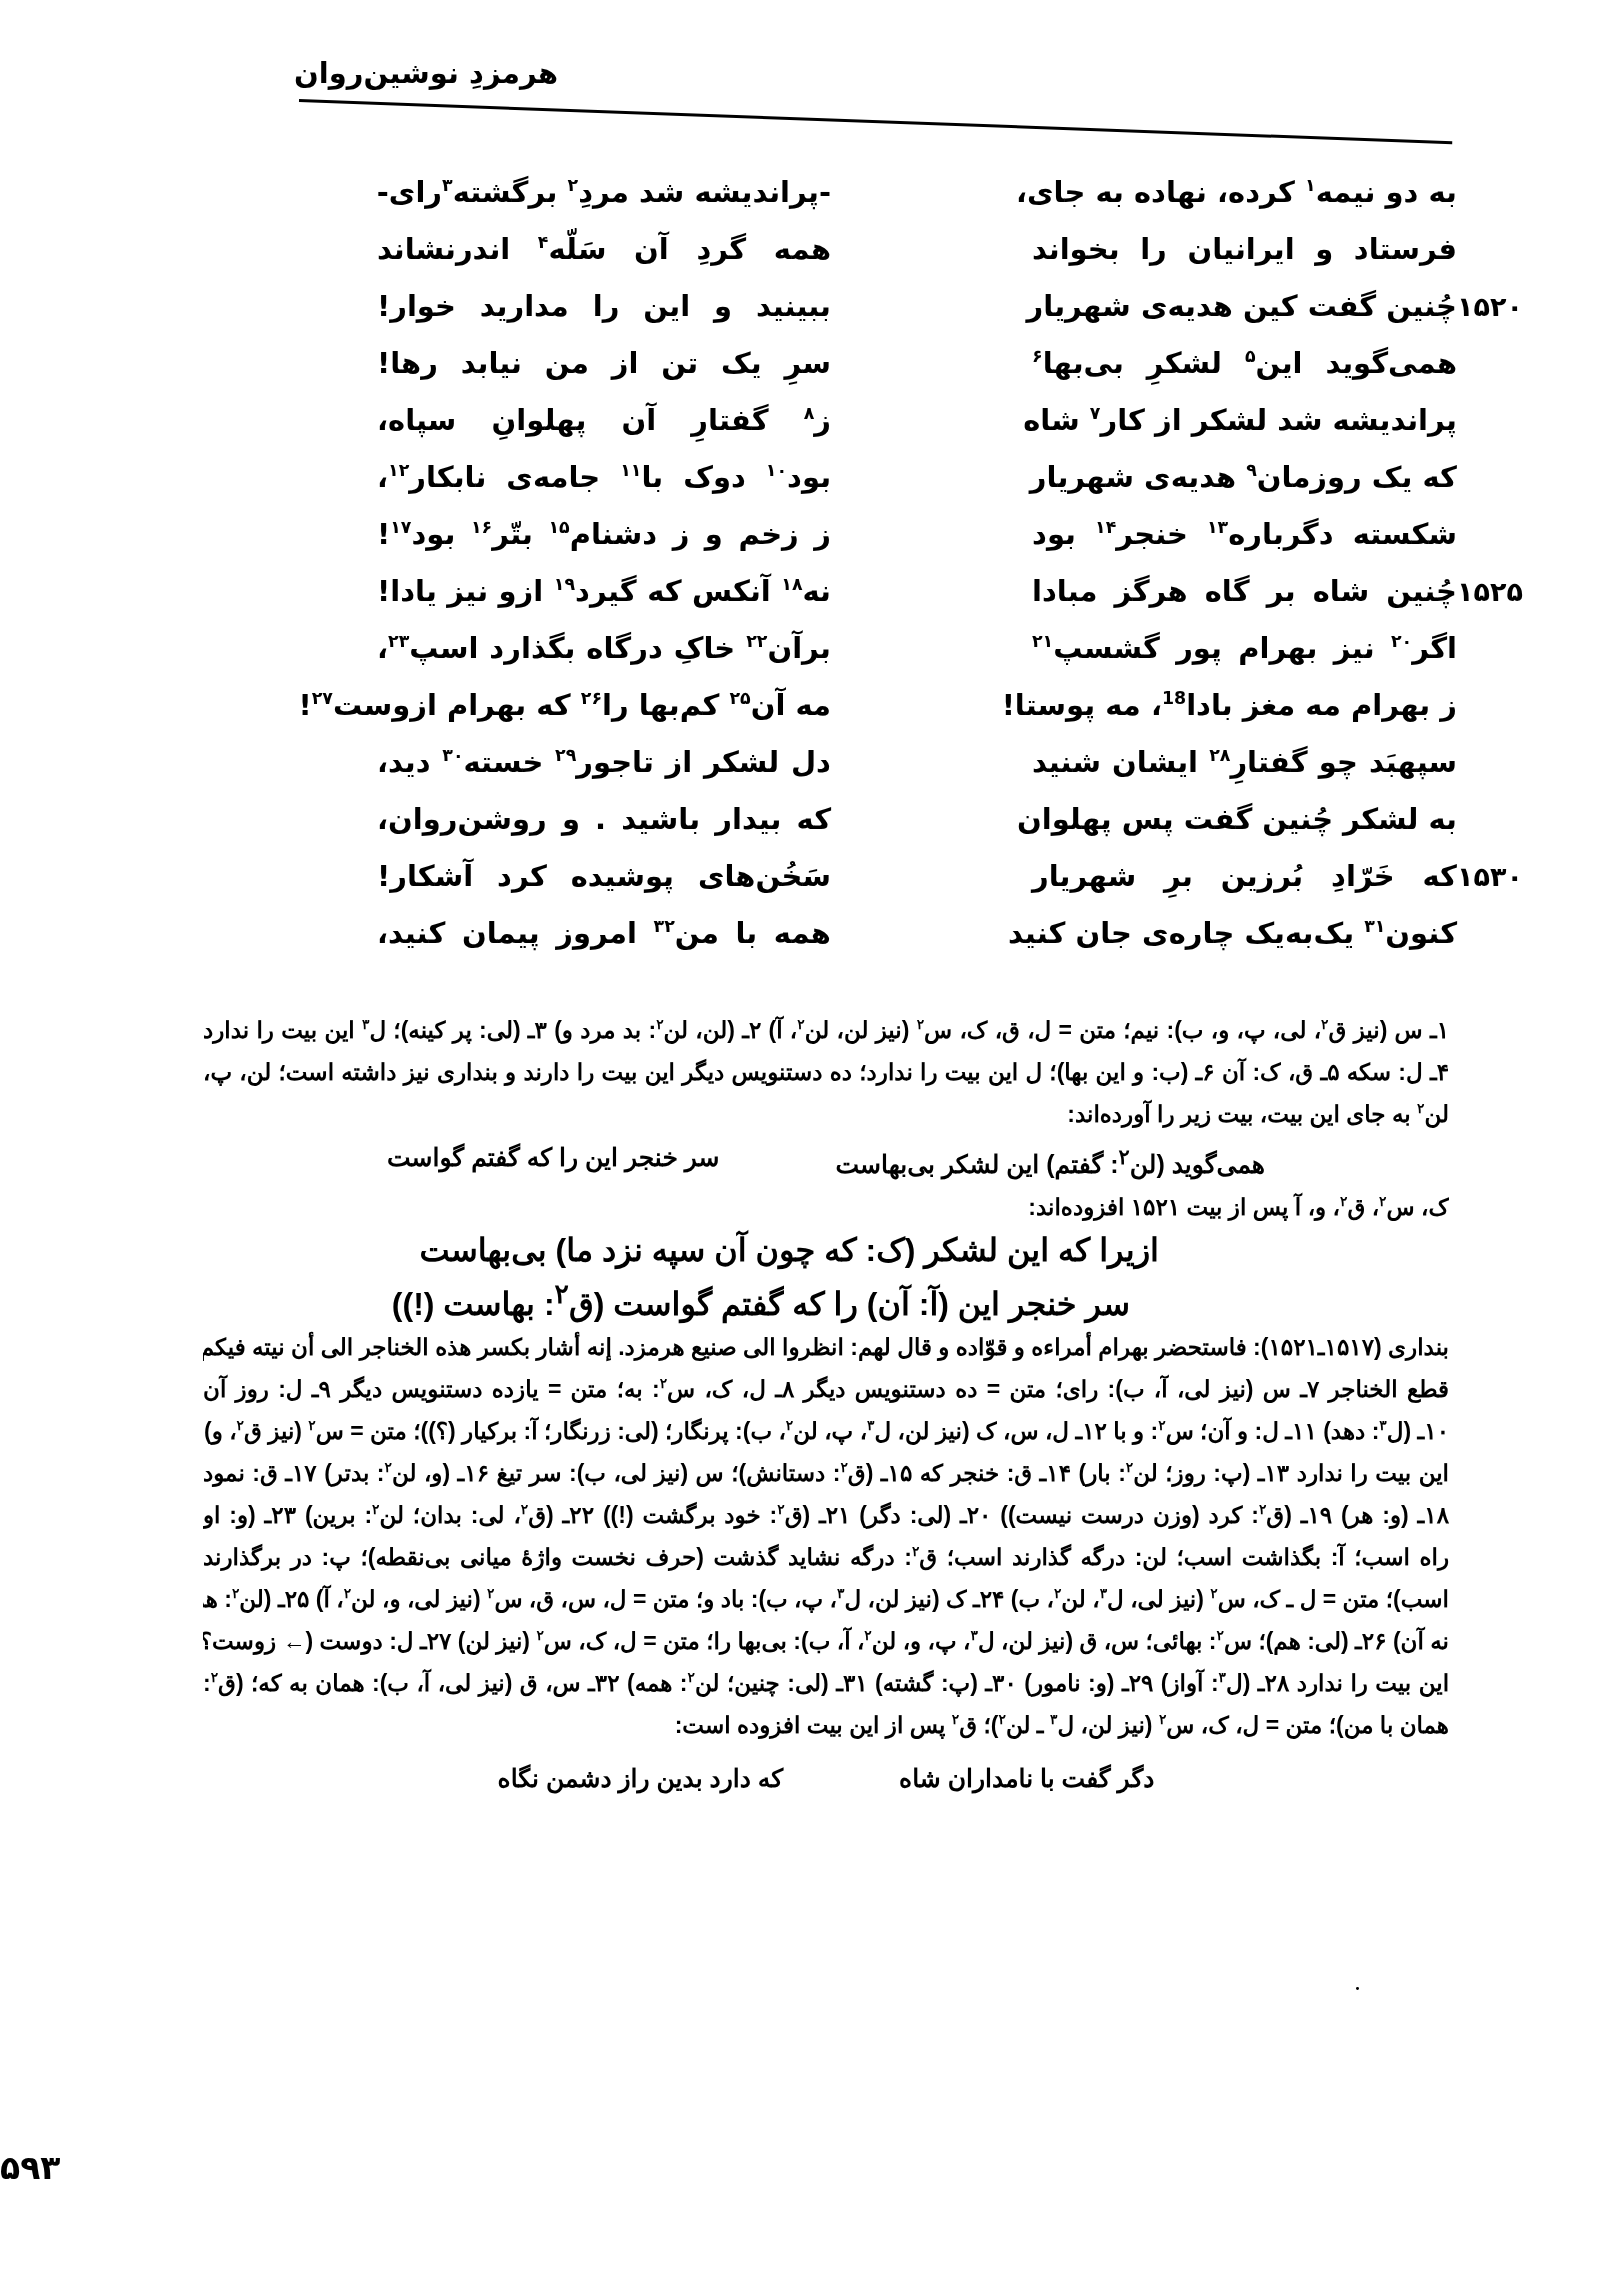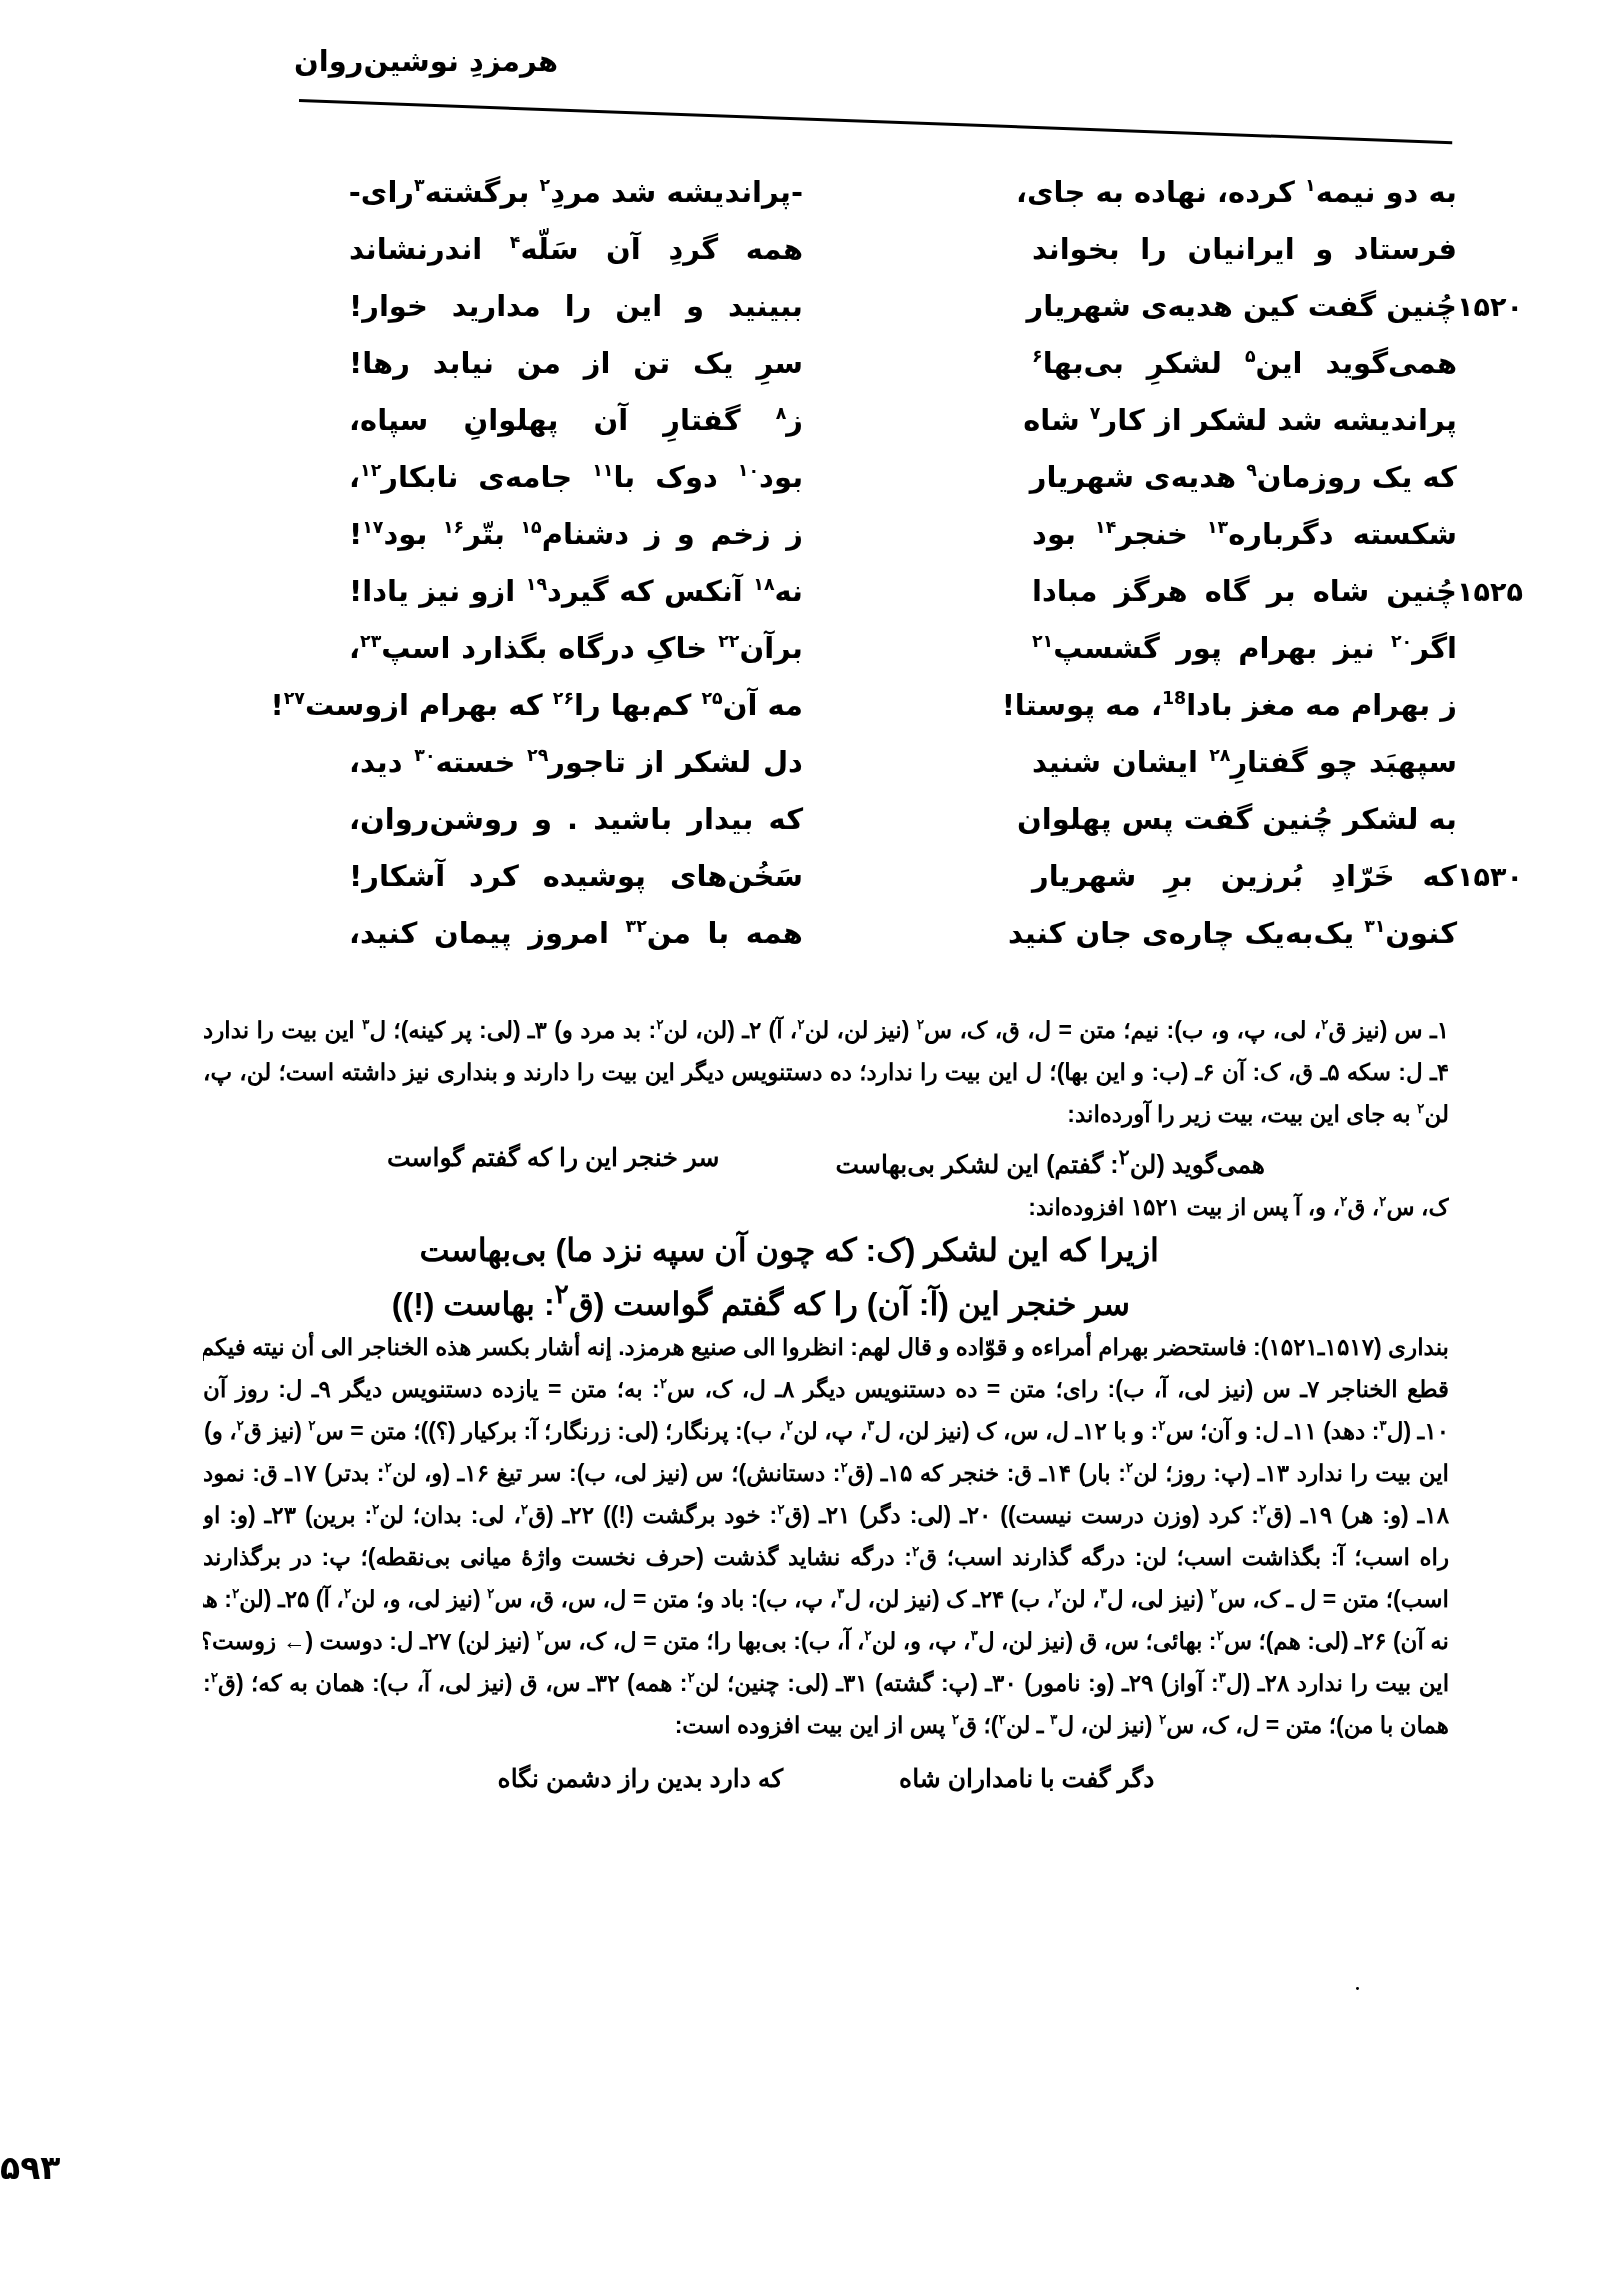--- a/index.html
+++ b/index.html
@@ -2,34 +2,34 @@
 <html><head>
 <meta charset="utf-8">
 <style>
   html, body { margin: 0; padding: 0; background: #ffffff; }
   body {
     width: 1607px; height: 2292px; position: relative; overflow: hidden;
     font-family: "DejaVu Sans", sans-serif; color: #000;
   }
   .page { position: absolute; inset: 0; }
   .running-head {
-    position: absolute; left: 294px; top: 44px; direction: rtl;
+    position: absolute; left: 294px; top: 56px; direction: rtl;
     font-family: "DejaVu Sans", sans-serif; font-weight: bold; font-size: 29px;
   }
   .head-rule {
     position: absolute; left: 299px; top: 99px; width: 1154px; height: 2.9px;
     background: #000; transform-origin: left center; transform: rotate(2.1deg);
   }
   .poem {
     position: absolute; top: 164px; direction: rtl;
     font-family: "DejaVu Sans", sans-serif; font-weight: bold; font-size: 29px;
   }
   .poem .line { height: 57px; line-height: 57px; white-space: nowrap; position: relative; }
   .col-right { right: 150px; width: 425px; }
-  .col-left { right: 804px; width: 454px; }
+  .col-left { right: 776px; width: 454px; }
   .col-right .line { text-align: justify; text-align-last: justify; }
   .col-left .line { text-align: justify; text-align-last: justify; }
   .vnum {
     position: absolute; right: -66px; top: 0; font-size: 27px; margin-left: 11px;
   }
   .poem sup, .fn sup { font-size: 60%; vertical-align: super; line-height: 0; }
   .footnotes {
     position: absolute; left: 203px; top: 1009px; width: 1246px; direction: rtl;
     font-family: "Liberation Sans", sans-serif; font-weight: bold; font-size: 23px;
   }

